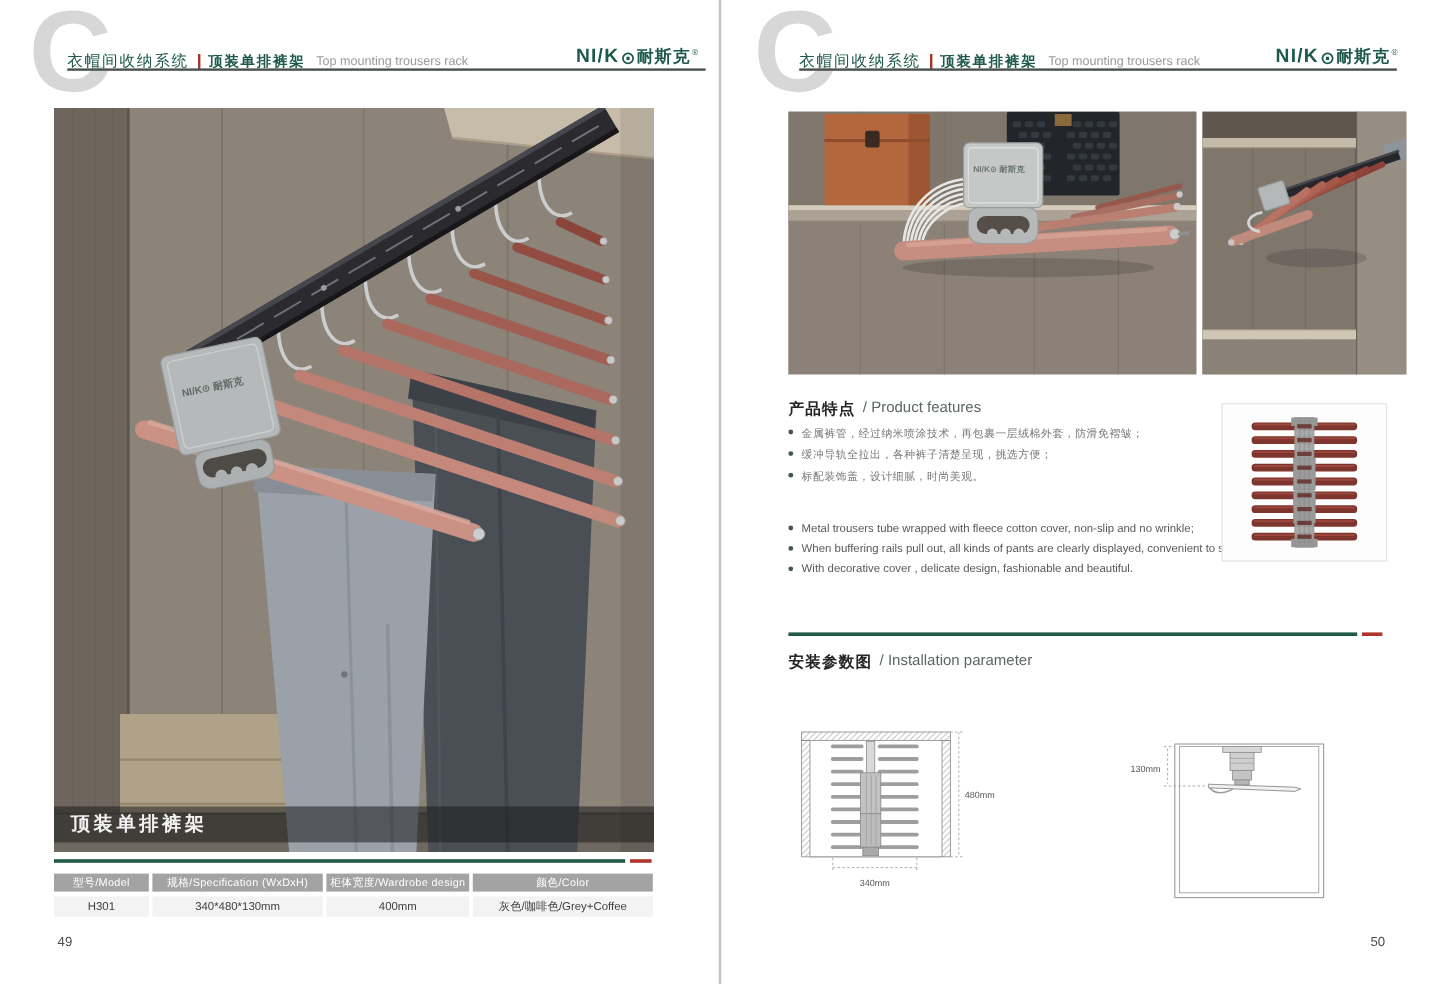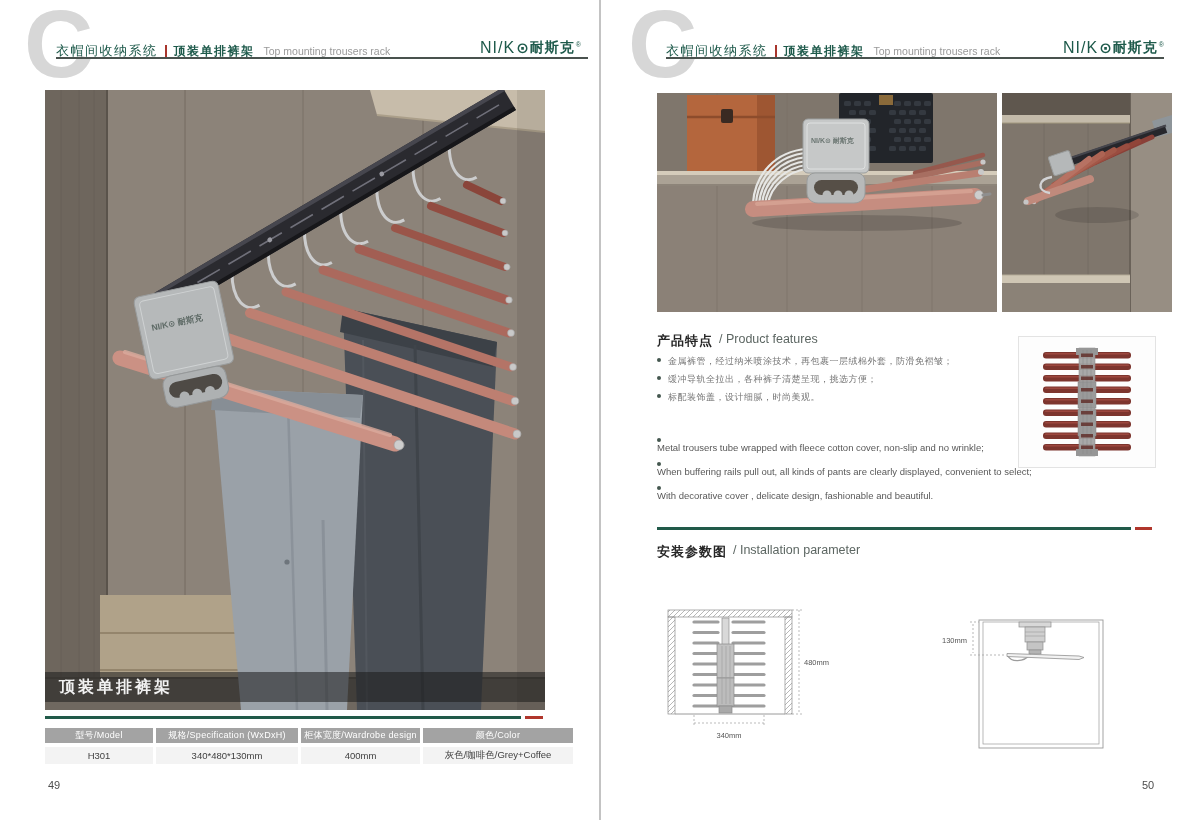--- a/index.html
+++ b/index.html
@@ -10,21 +10,21 @@
   .gutter{position:absolute;left:599px;top:0;width:2px;height:820px;background:#c3c3c3;}
 
   
   .c-mark{position:absolute;top:0px;font-size:96px;line-height:0.92;font-weight:800;color:#d7d7d7;}
   .hdr-text{position:absolute;top:42px;display:flex;align-items:center;gap:7px;white-space:nowrap;}
   .hdr-cn1{font-size:13px;font-weight:normal;color:#1e5a4b;letter-spacing:1.5px;}
   .hdr-sep{width:2px;height:13px;background:#a8352c;}
   .hdr-cn2{font-size:12px;font-weight:bold;color:#1e5a4b;letter-spacing:1.5px;}
   .hdr-en{font-size:10.5px;color:#9a9a9a;margin-left:2px;}
   .logo{position:absolute;top:39px;display:flex;align-items:center;color:#1e5a4b;white-space:nowrap;}
-  .logo .lat{font-size:16px;font-weight:normal;letter-spacing:1px;}
+  .logo .lat{font-size:16px;font-weight:bold;letter-spacing:1px;}
   .logo .o{font-size:15px;font-weight:bold;margin:0 1px;}
   .logo .cn{font-size:14px;font-weight:bold;letter-spacing:1px;}
   .logo .reg{font-size:7px;margin-left:1px;margin-top:-8px;}
   .hdr-rule{position:absolute;top:57px;height:2px;background:#49524e;}
 
   
   .photo{position:absolute;overflow:hidden;background:#857c72;}
   .photo svg{display:block;}
   .photo-band{position:absolute;left:0;right:0;bottom:8px;height:30px;background:rgba(28,28,28,0.55);
               display:flex;align-items:center;}
@@ -35,33 +35,33 @@
   .accent-line .g{background:#215a49;height:3px;}
   .accent-line .r{background:#b0362c;height:3px;}
 
   
   .spec-table{position:absolute;}
   .trow{display:flex;gap:3px;}
   .tbody-row{margin-top:4px;}
   .tc{display:flex;align-items:center;justify-content:center;text-align:center;}
   .tc.h{background:#a3a3a3;color:#ffffff;font-size:9px;height:15px;letter-spacing:0.3px;}
   .tc.v{background:#f3f3f3;color:#3f3f3f;font-size:9.5px;height:17px;}
-  .c1{width:108px;} .c2{width:142px;} .c3{width:119px;} .c4{width:150px;}
+  .c1{width:79px;} .c2{width:142px;} .c3{width:119px;} .c4{width:150px;}
 
   .page-num{position:absolute;font-size:11px;color:#4d4d4d;}
 
   
   .sec-head{position:absolute;display:flex;align-items:flex-start;white-space:nowrap;}
   .sec-head .cn{font-size:13px;font-weight:bold;color:#262626;letter-spacing:1px;}
   .sec-head .en{font-size:12.5px;color:#5c6662;margin-left:6px;}
   .blist{position:absolute;list-style:none;margin:0;padding:0;}
   .blist li{display:flex;align-items:flex-start;margin-bottom:5px;white-space:nowrap;}
   .blist .dot{width:4px;height:4px;border-radius:50%;background:#44574f;margin:3px 7px 0 0;flex:none;}
   .blist.cn li{font-size:9px;color:#777777;letter-spacing:0.5px;}
-  .blist.en li{font-size:9.5px;color:#585858;margin-bottom:6px;flex-direction:column;}
+  .blist.en li{font-size:9.5px;color:#585858;margin-bottom:6px;}
 
   .thumb{position:absolute;border:1px solid #e3e3e3;background:#fdfdfd;
          display:flex;align-items:center;justify-content:center;}
 
   svg text{font-family:"Liberation Sans","DejaVu Sans",sans-serif;}
   .dim-label{font-size:7.5px;fill:#555555;}
 </style>
 </head>
 <body>
 

